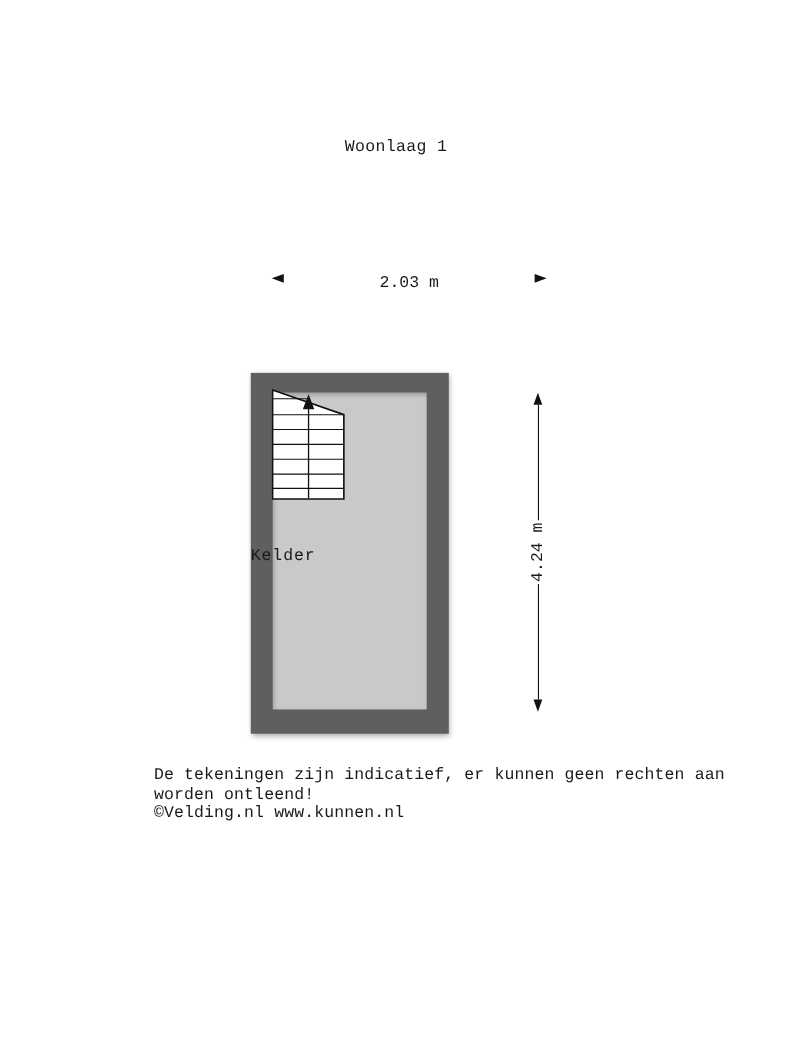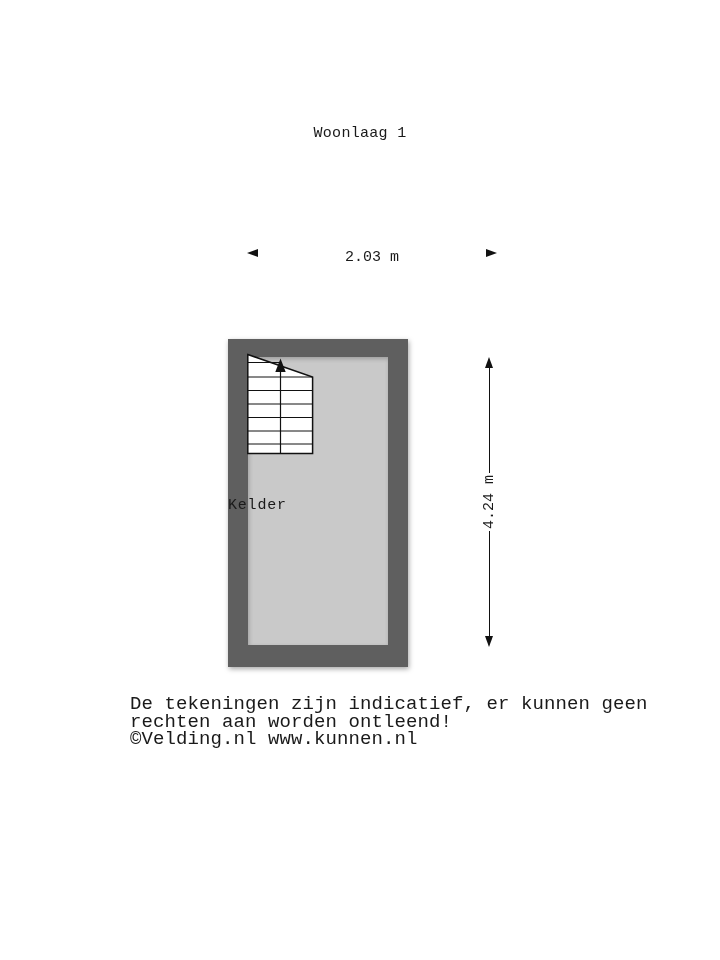--- a/index.html
+++ b/index.html
@@ -64,22 +64,22 @@
   .vline { flex: 1; width: 1px; background: var(--line, #111); }
   .vdim-label-wrap { position: relative; width: 16px; height: 58px; }
   .vdim-label-wrap .dim-label {
     position: absolute; top: 50%; left: 50%;
     transform: translate(-50%, -50%) rotate(-90deg);
     padding: 0;
   }
 
   
   .footer {
-    position: absolute; left: 130px; top: 696px;
-    font-size: 19px; line-height: 17.5px; letter-spacing: 0.1px;
+    position: absolute; left: 140px; top: 696px;
+    font-size: 15px; line-height: 17.5px; letter-spacing: 0.1px;
   }
 </style>
 </head>
 <body>
 
 <div class="canvas">
 
   <div class="title">Woonlaag 1</div>
 
   <div class="hdim">

